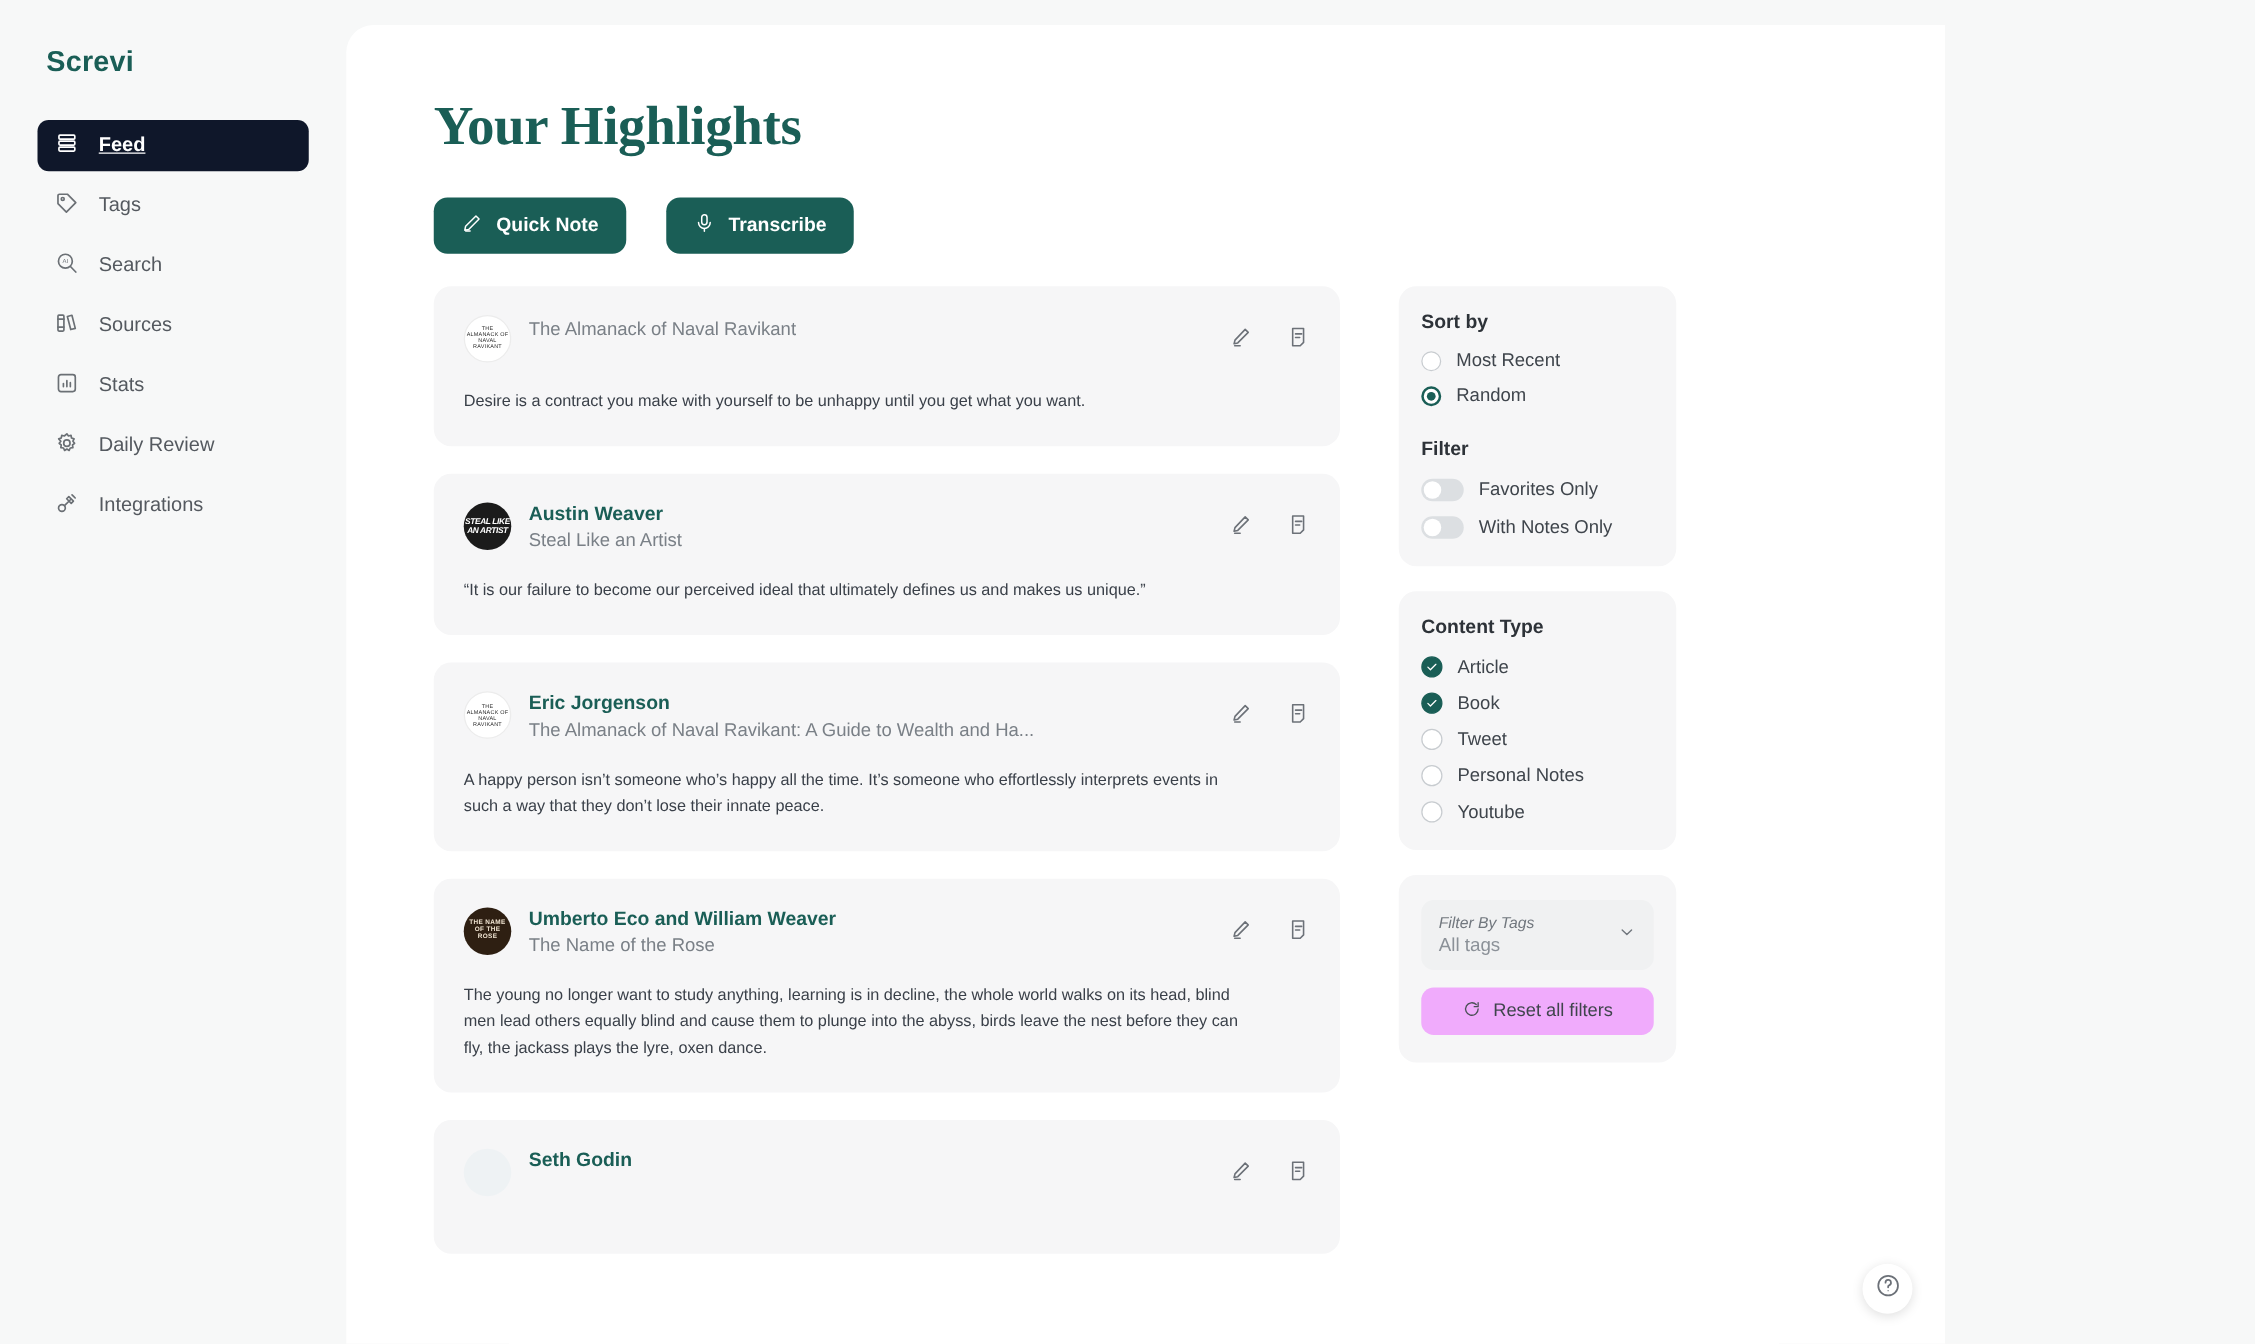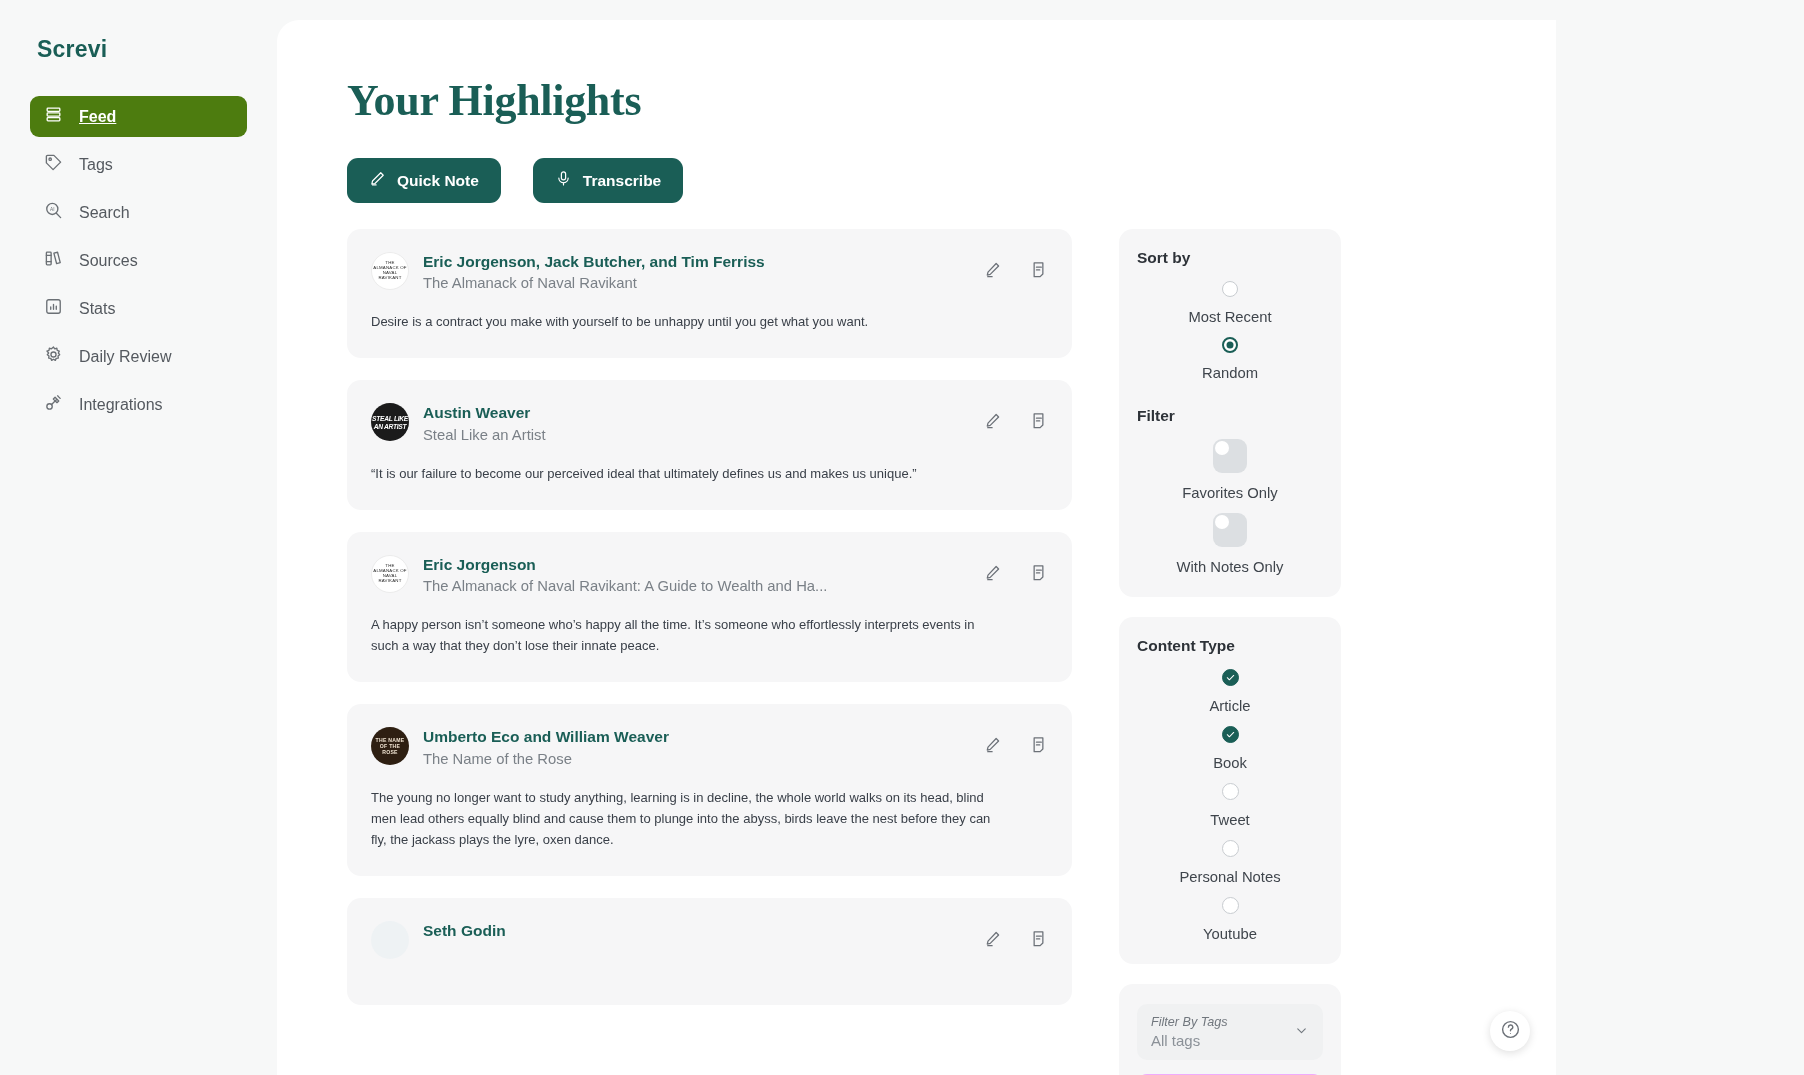--- a/index.html
+++ b/index.html
@@ -22,21 +22,21 @@
     padding: 8px 0 0 37px; letter-spacing: .2px;
   }
   .nav { margin-top: 33px; padding: 0 30px 0 30px; }
   .nav-item {
     display: flex; align-items: center; gap: 16px;
     height: 41px; padding: 0 14px;
     border-radius: 9px; margin-bottom: 7px;
     color: #54595f; font-size: 16px; cursor: pointer;
   }
   .nav-item .nav-label { line-height: 1; }
-  .nav-item.active { background: #4d7c0f; color: #ffffff; font-weight: 600; text-decoration: underline; }
+  .nav-item.active { background: #0f172a; color: #ffffff; font-weight: 600; text-decoration: underline; }
   .nav-item.active svg { stroke: #ffffff; }
   .nav-item svg { stroke: #6b7075; fill: none; stroke-width: 1.7;
                   stroke-linecap: round; stroke-linejoin: round; }
 
   
   .main {
     flex: 1; background: #ffffff;
     border-top-left-radius: 22px;
     margin-top: 20px;
     position: relative; overflow: hidden;
@@ -120,21 +120,21 @@
   .quote {
     margin-top: 20px; color: #3a4049;
     font-size: 13px; line-height: 1.62; max-width: 620px;
   }
 
   
   .rail { width: 222px; flex: 0 0 222px; }
   .panel { background: #f6f6f7; border-radius: 14px; padding: 20px 18px 22px 18px; margin-bottom: 20px; }
   .panel-title { font-size: 15.5px; font-weight: 700; color: #2d3238; margin-bottom: 14px; }
   .panel-title.second { margin-top: 26px; }
-  .opt { display: flex; align-items: center; gap: 12px; margin-bottom: 12px; cursor: pointer; flex-direction: column; }
+  .opt { display: flex; align-items: center; gap: 12px; margin-bottom: 12px; cursor: pointer; }
   .opt:last-child { margin-bottom: 0; }
   .opt-label { font-size: 14.8px; color: #3f454c; }
 
   .radio { width: 16px; height: 16px; border-radius: 50%; border: 1.6px solid #c8ccd0;
            flex: 0 0 16px; background: #fff; position: relative; }
   .radio.on { border-color: #1a5e56; border-width: 2px; }
   .radio.on::after { content: ""; position: absolute; left: 50%; top: 50%;
       width: 7px; height: 7px; border-radius: 50%; background: #1a5e56;
       transform: translate(-50%, -50%); }
 
@@ -295,21 +295,20 @@
     <div class="content-row">
 
       <section class="feed">
 
         <article class="card">
           <div class="card-head">
             <div class="avatar av-almanack">
               <div class="avatar-txt">THE ALMANACK OF NAVAL RAVIKANT</div>
             </div>
             <div class="meta">
-              <div class="author">Eric Jorgenson, Jack Butcher, and Tim Ferriss</div>
               <div class="source">The Almanack of Naval Ravikant</div>
             </div>
             <div class="card-actions">
               <span class="icon-btn">
                 <svg width="19" height="19" viewBox="0 0 24 24">
                     <path d="M16.6 4.4l3.1 3.1L9.1 18.1 5.4 19l.9-3.7z"></path>
                     <path d="M6 21h5.5"></path>
                   </svg>
               </span>
               <span class="icon-btn">

